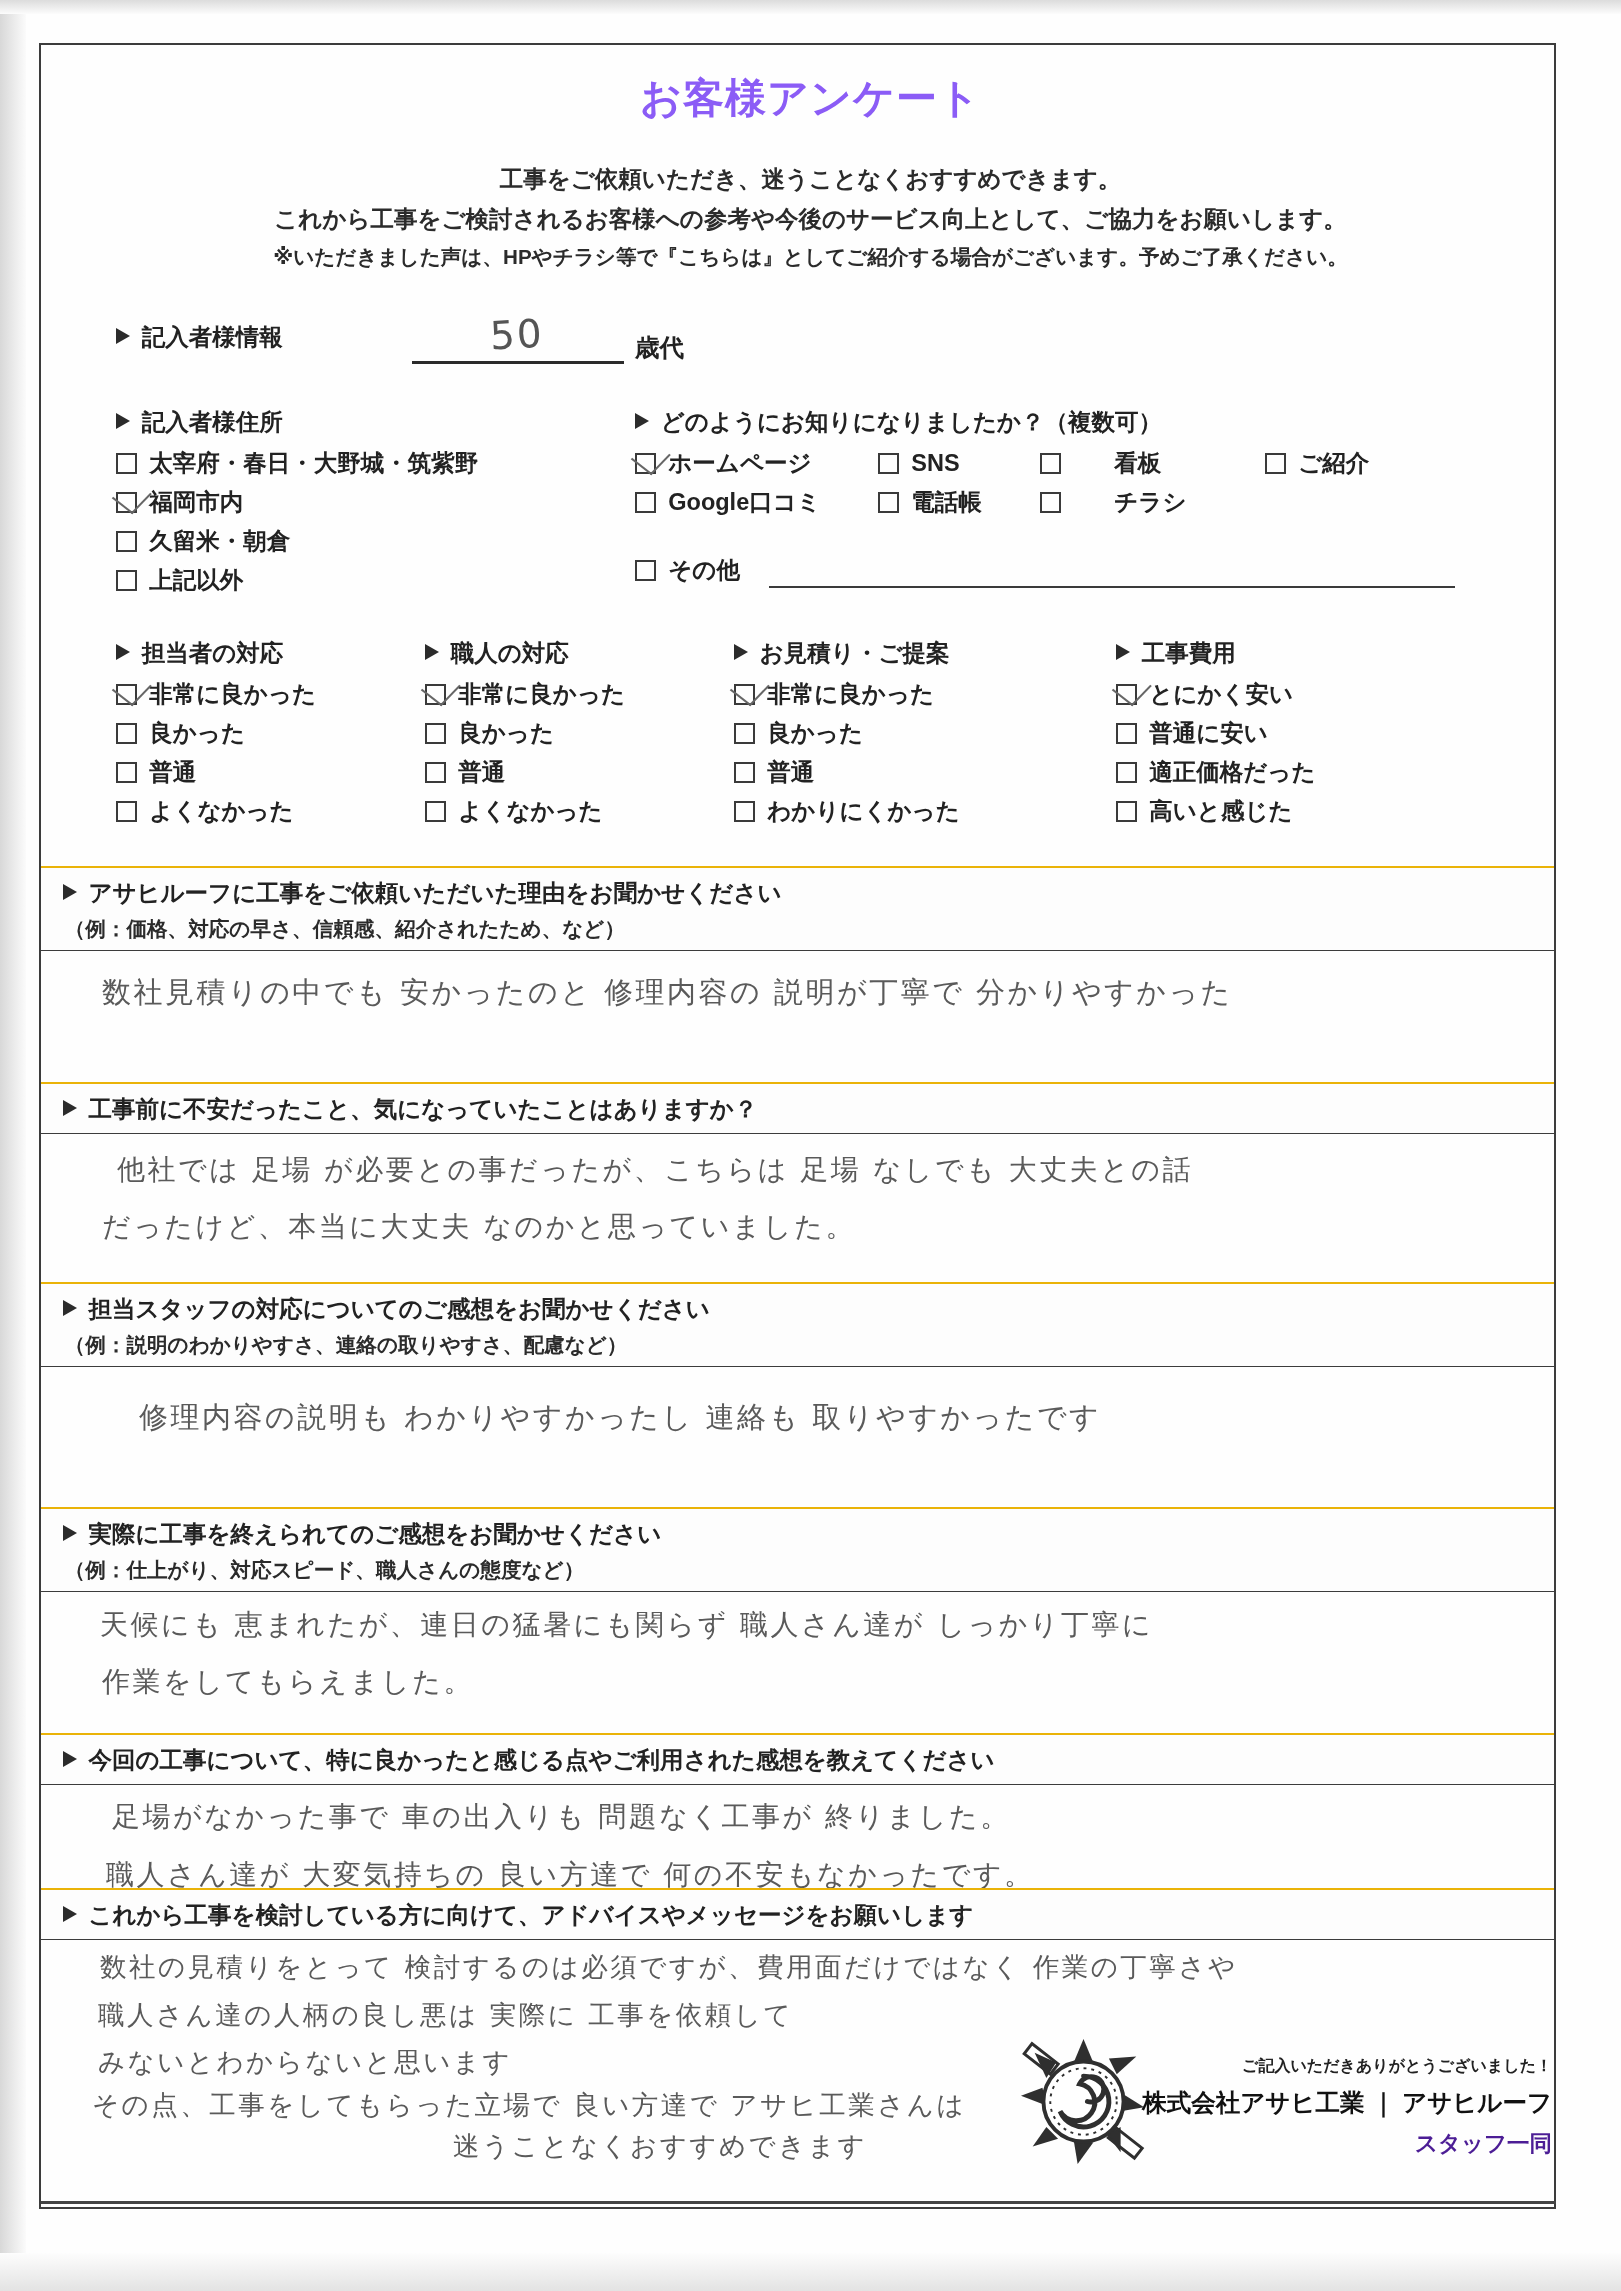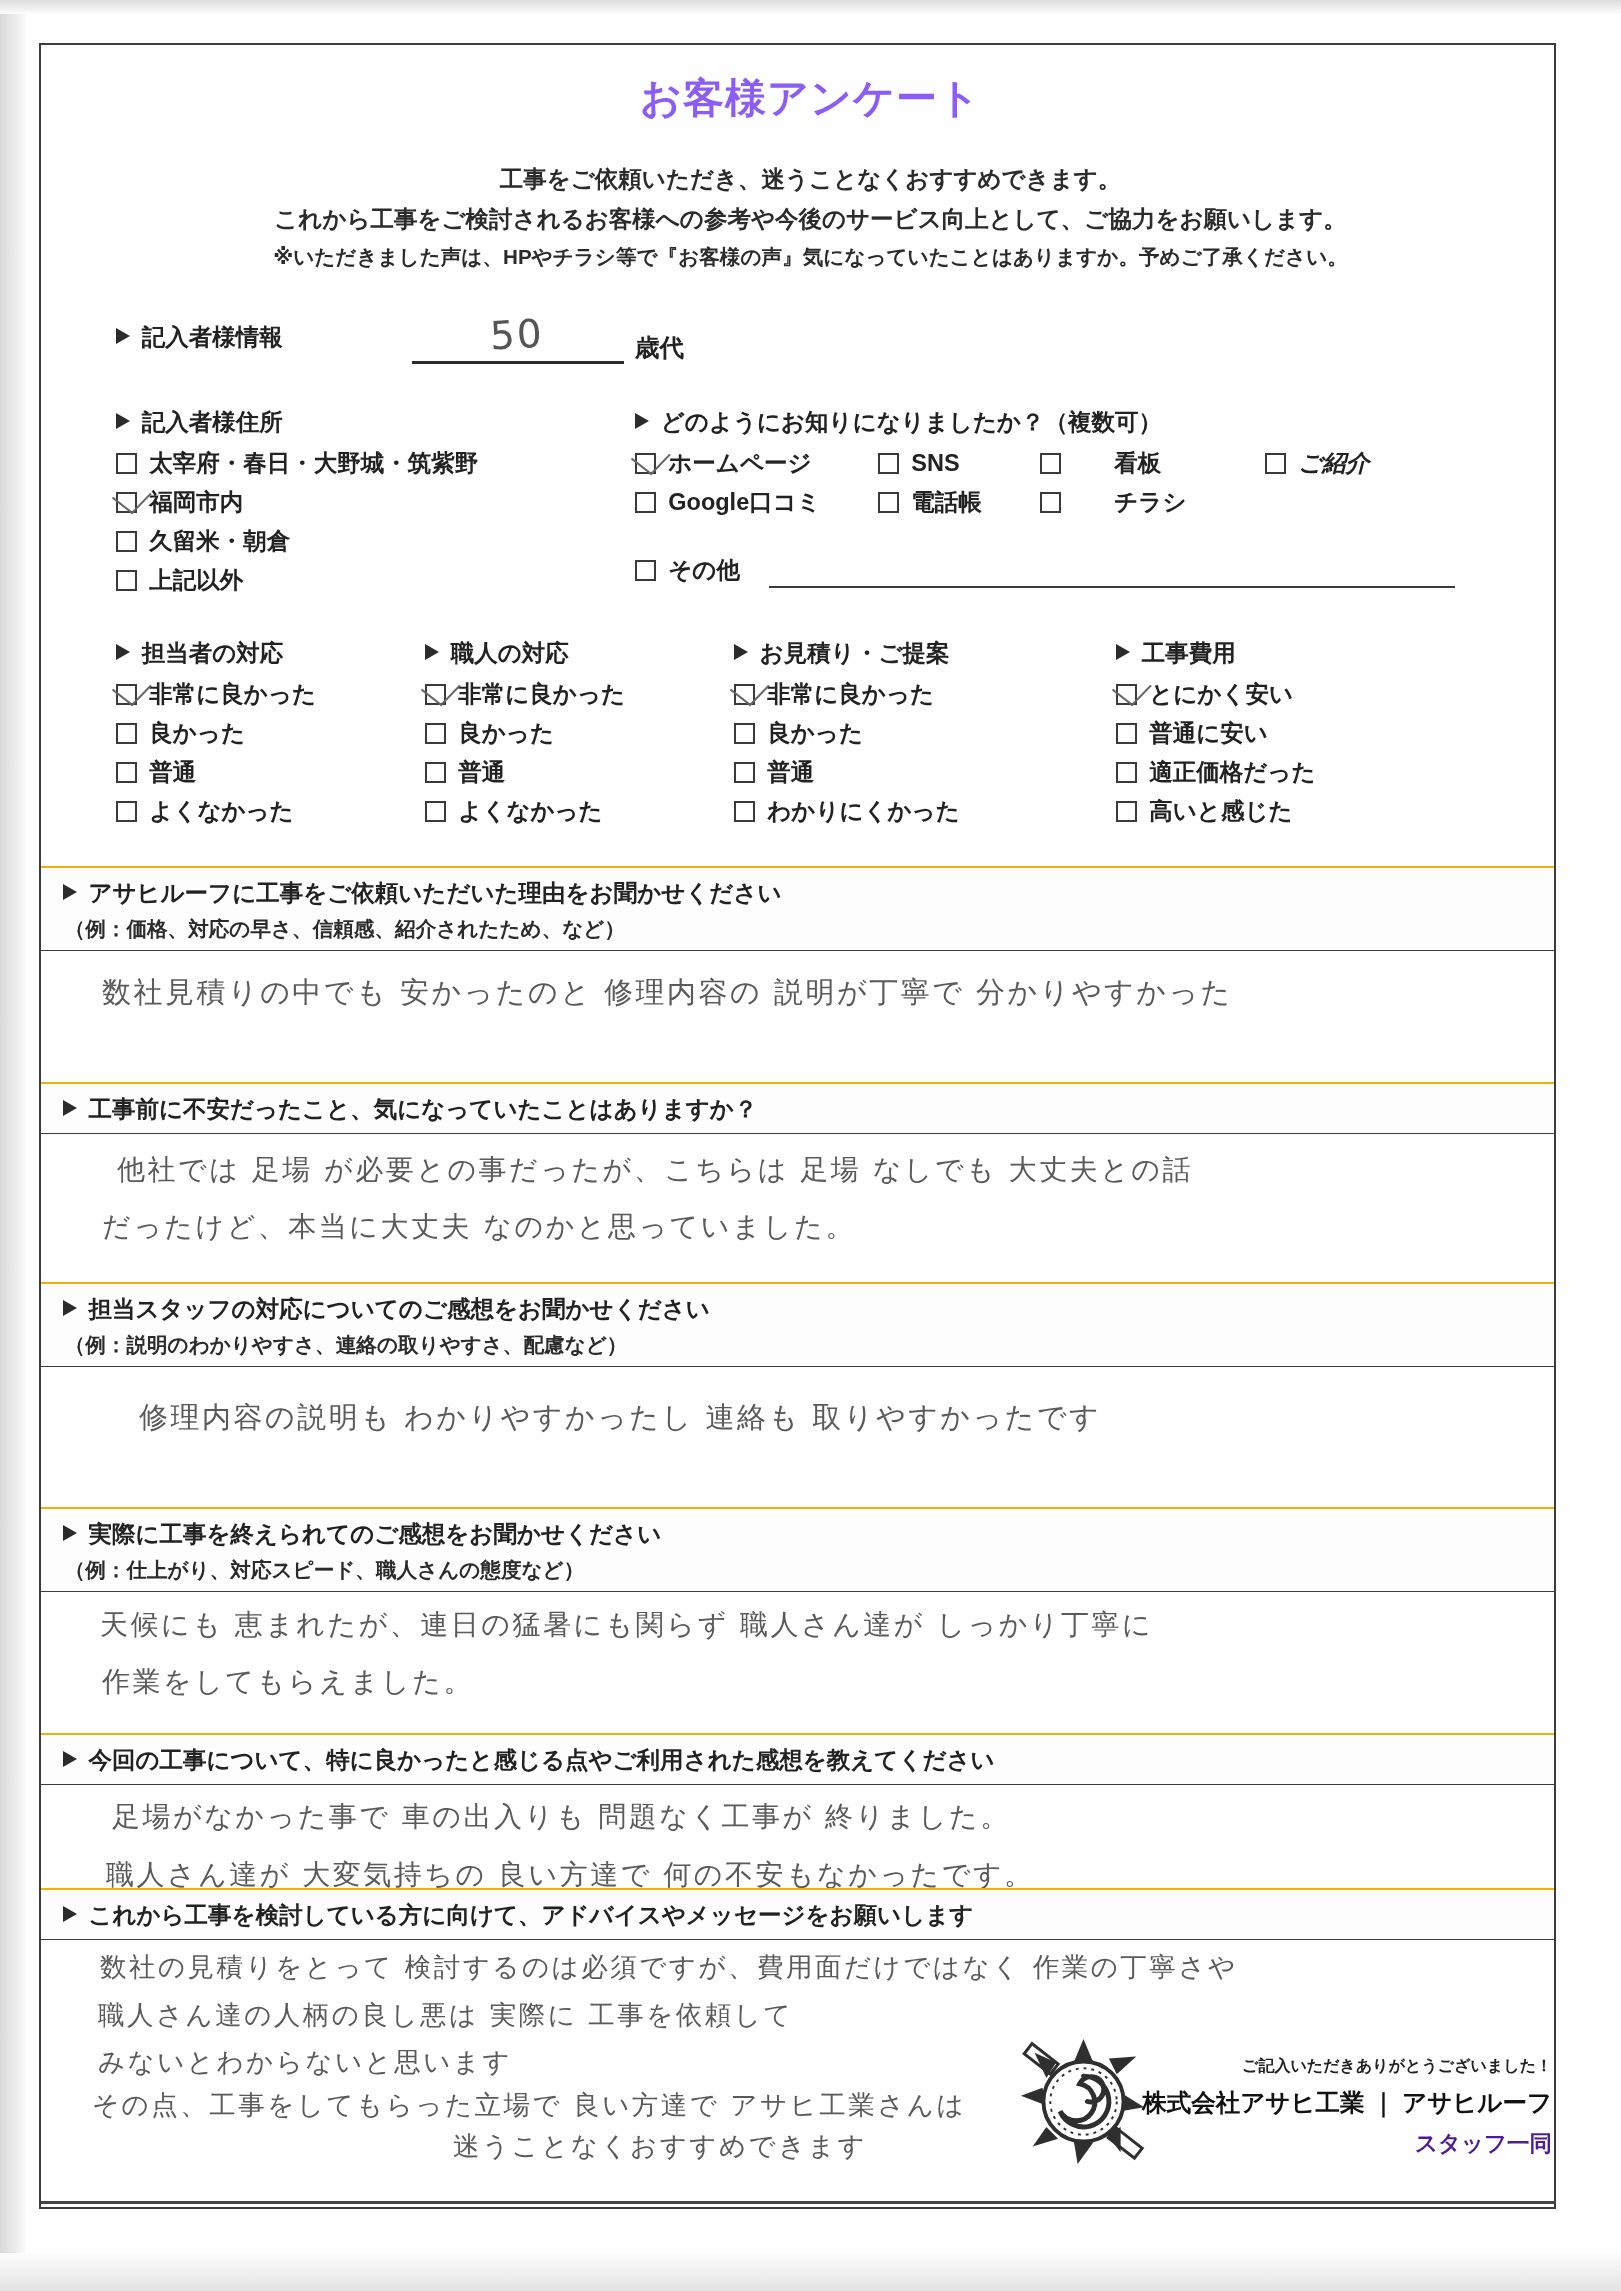--- a/index.html
+++ b/index.html
@@ -121,21 +121,21 @@
   .addr-block .grp-title { margin-bottom: 5.9px; }
 
   
   .heard-block { position: absolute; left: 635px; top: 406px; }
   .heard-grid { margin-top: 5.9px; }
   .heard-row { display: flex; align-items: flex-start; }
   .hc1 { width: 243px; }
   .hc2 { width: 162px; }
   .hc3 { width: 225px; }
   .hc3 .opt-text { margin-left: 41px; }
-  .hc4 { width: 176px; font-style: italic; }
+  .hc4 { width: 176px; }
   .other-row { margin-top: 29px; }
   .other-underline {
     position: absolute; left: 769px; top: 586px;
     width: 686px; height: 2px; background: #3a3a3a;
   }
 
   
   .rate-wrap { position: absolute; left: 116px; top: 637px; width: 1372px; }
   .rate-cols { display: flex; }
   .rate-col { width: 309px; }
@@ -192,21 +192,21 @@
 
   <div class="scan-edge-left"></div>
   <div class="scan-edge-top"></div>
   <div class="scan-edge-bottom"></div>
 
   <div class="frame-outer"></div>
 
   <div class="doc-title">お客様アンケート</div>
   <div class="sub-line sub1">工事をご依頼いただき、迷うことなくおすすめできます。</div>
   <div class="sub-line sub2">これから工事をご検討されるお客様への参考や今後のサービス向上として、ご協力をお願いします。</div>
-  <div class="sub-line sub3">※いただきました声は、HPやチラシ等で『お客様の声』気になっていたことはありますか。予めご了承ください。</div>
+  <div class="sub-line sub3">※いただきました声は、HPやチラシ等で『こちらは』としてご紹介する場合がございます。予めご了承ください。</div>
 
   <div class="age-row">
     <span class="grp-title"><span class="tri"></span><span>記入者様情報</span></span>
   </div>
   <div class="age-underline"></div>
   <div class="age-hand">50</div>
   <div class="age-unit">歳代</div>
 
   <div class="addr-block">
     <div class="grp-title"><span class="tri"></span><span>記入者様住所</span></div>

